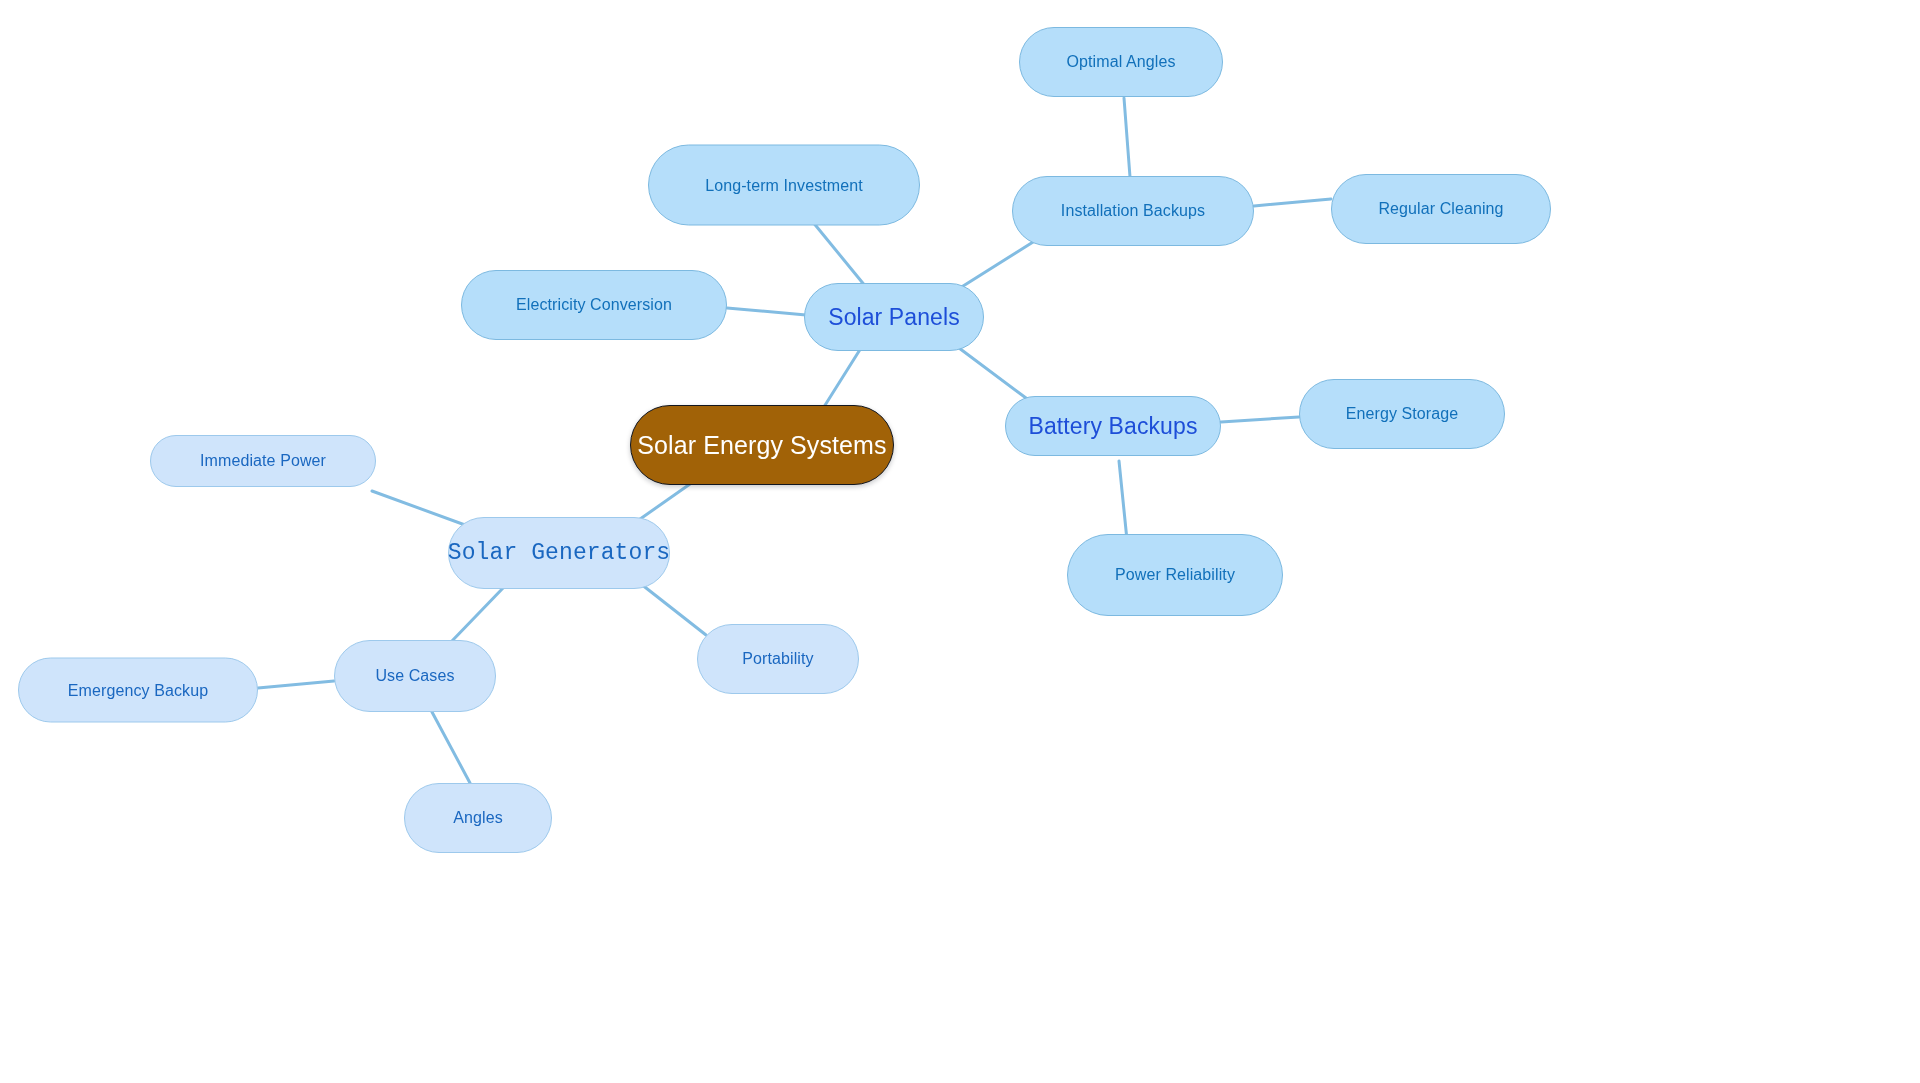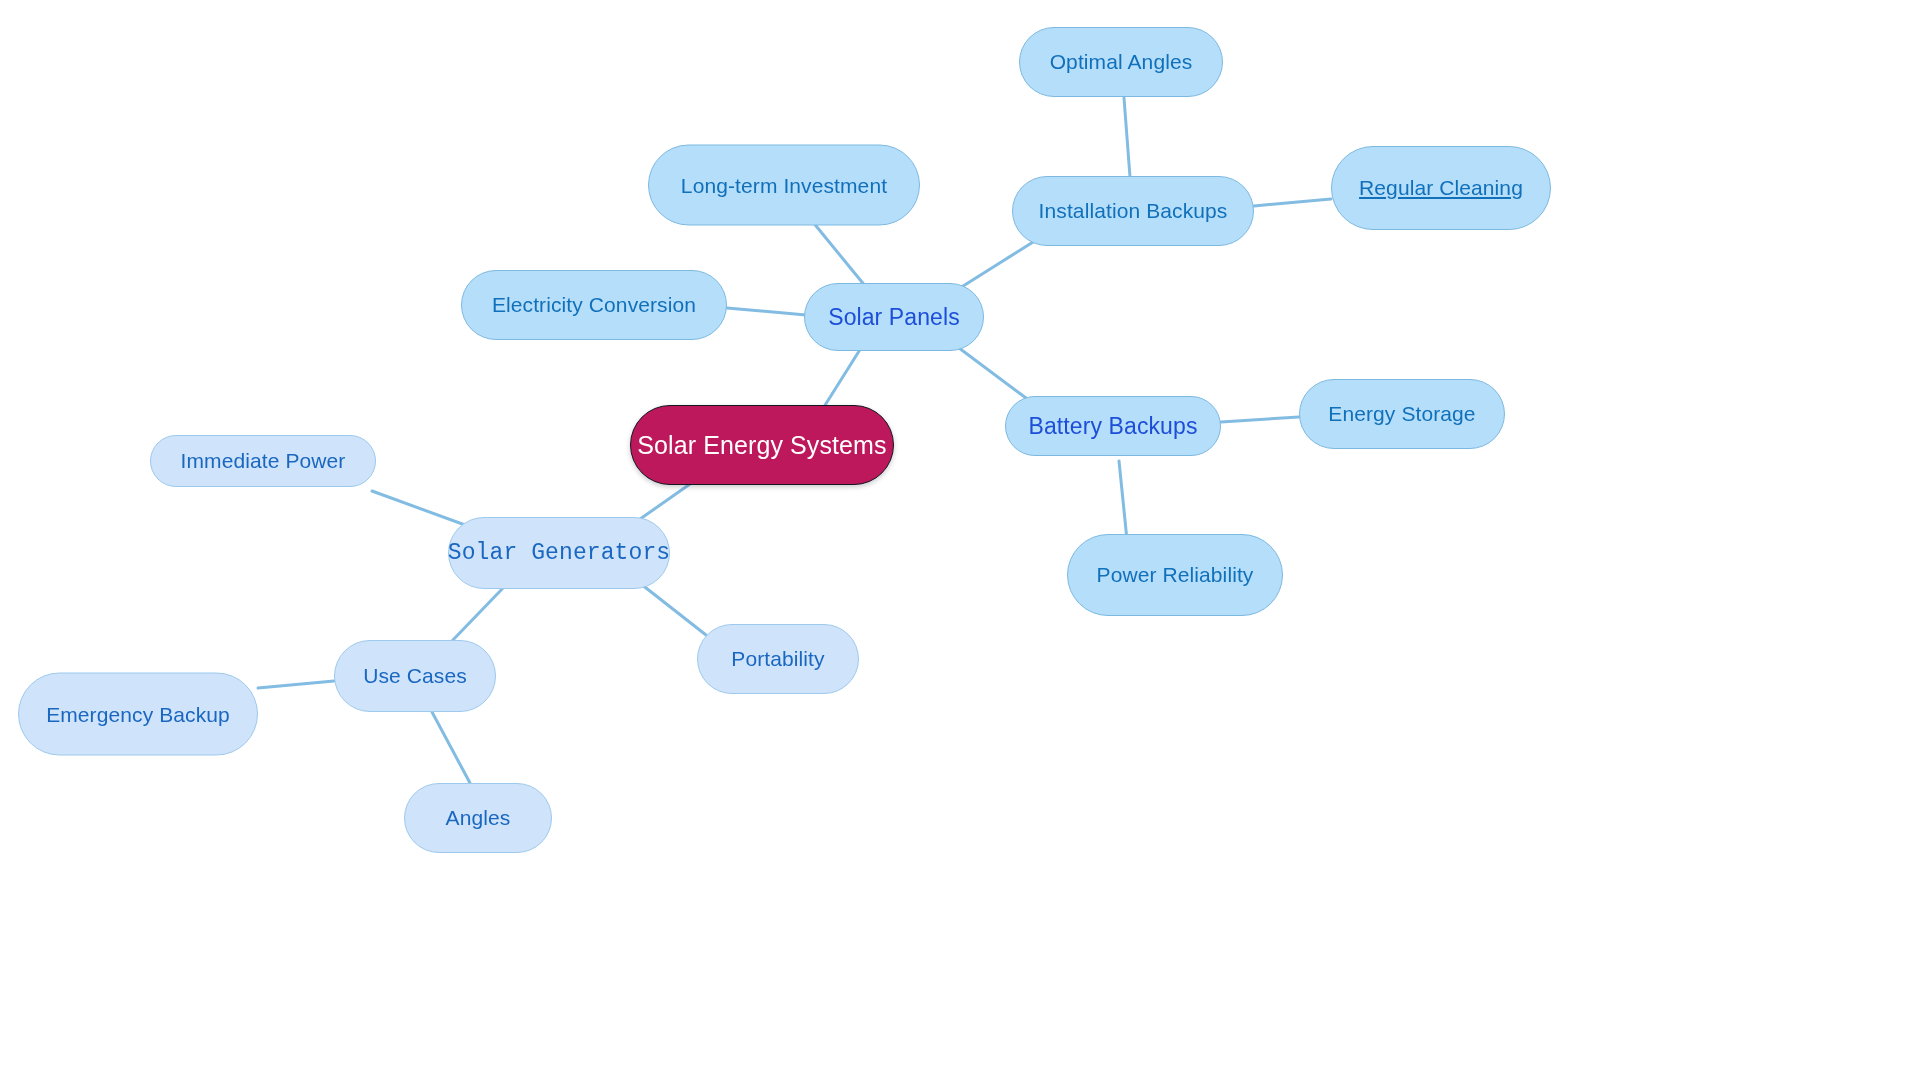--- a/index.html
+++ b/index.html
@@ -34,37 +34,37 @@
     display: flex;
     align-items: center;
     justify-content: center;
     text-align: center;
     white-space: nowrap;
     transform: translate(-50%, -50%);
     border-radius: 999px;
     letter-spacing: 0.1px;
   }
   .mm-node.level-root {
-    background: #be185d;
+    background: #a16207;
     color: #ffffff;
     border: 1px solid #12161f;
     font-size: 25px;
     box-shadow: 0 2px 5px rgba(10,14,22,0.22);
   }
   .mm-node.level-1 {
     background: #b5defa;
     border: 1.4px solid #7cb9e0;
     color: #1d4ed8;
     font-size: 23px;
   }
   .mm-node.level-2 {
     background: #b5defa;
     border: 1.4px solid #7cb9e0;
     color: #1170ba;
-    font-size: 21px;
+    font-size: 16px;
   }
   .mm-node.tint-soft {
     background: #cfe4fb;
     border: 1.4px solid #9dc9ec;
     color: #1a67c0;
   }
 </style>
 </head>
 <body>
 
@@ -100,21 +100,21 @@
       </div>
       <div class="mm-node level-2" style="left: 784px; top: 185px; width: 272px; height: 81px;">
         <span>Long-term Investment</span>
       </div>
       <div class="mm-node level-2" style="left: 1133px; top: 211px; width: 242px; height: 70px;">
         <span>Installation Backups</span>
       </div>
       <div class="mm-node level-2" style="left: 1121px; top: 62px; width: 204px; height: 70px;">
         <span>Optimal Angles</span>
       </div>
-      <div class="mm-node level-2" style="left: 1441px; top: 188px; width: 220px; height: 84px; text-decoration: underline;">
+      <div class="mm-node level-2" style="left: 1441px; top: 209px; width: 220px; height: 70px;">
         <span>Regular Cleaning</span>
       </div>
       <div class="mm-node level-1" style="left: 1113px; top: 426px; width: 216px; height: 60px;">
         <span>Battery Backups</span>
       </div>
       <div class="mm-node level-2" style="left: 1402px; top: 414px; width: 206px; height: 70px;">
         <span>Energy Storage</span>
       </div>
       <div class="mm-node level-2" style="left: 1175px; top: 575px; width: 216px; height: 82px;">
         <span>Power Reliability</span>
@@ -124,21 +124,21 @@
       </div>
       <div class="mm-node level-2 tint-soft" style="left: 263px; top: 461px; width: 226px; height: 52px;">
         <span>Immediate Power</span>
       </div>
       <div class="mm-node level-2 tint-soft" style="left: 778px; top: 659px; width: 162px; height: 70px;">
         <span>Portability</span>
       </div>
       <div class="mm-node level-2 tint-soft" style="left: 415px; top: 676px; width: 162px; height: 72px;">
         <span>Use Cases</span>
       </div>
-      <div class="mm-node level-2 tint-soft" style="left: 138px; top: 690px; width: 240px; height: 83px; margin-top: 24px;">
+      <div class="mm-node level-2 tint-soft" style="left: 138px; top: 690px; width: 240px; height: 65px;">
         <span>Emergency Backup</span>
       </div>
       <div class="mm-node level-2 tint-soft" style="left: 478px; top: 818px; width: 148px; height: 70px;">
         <span>Angles</span>
       </div>
     </div>
 
 </div>
 
 </body></html>

